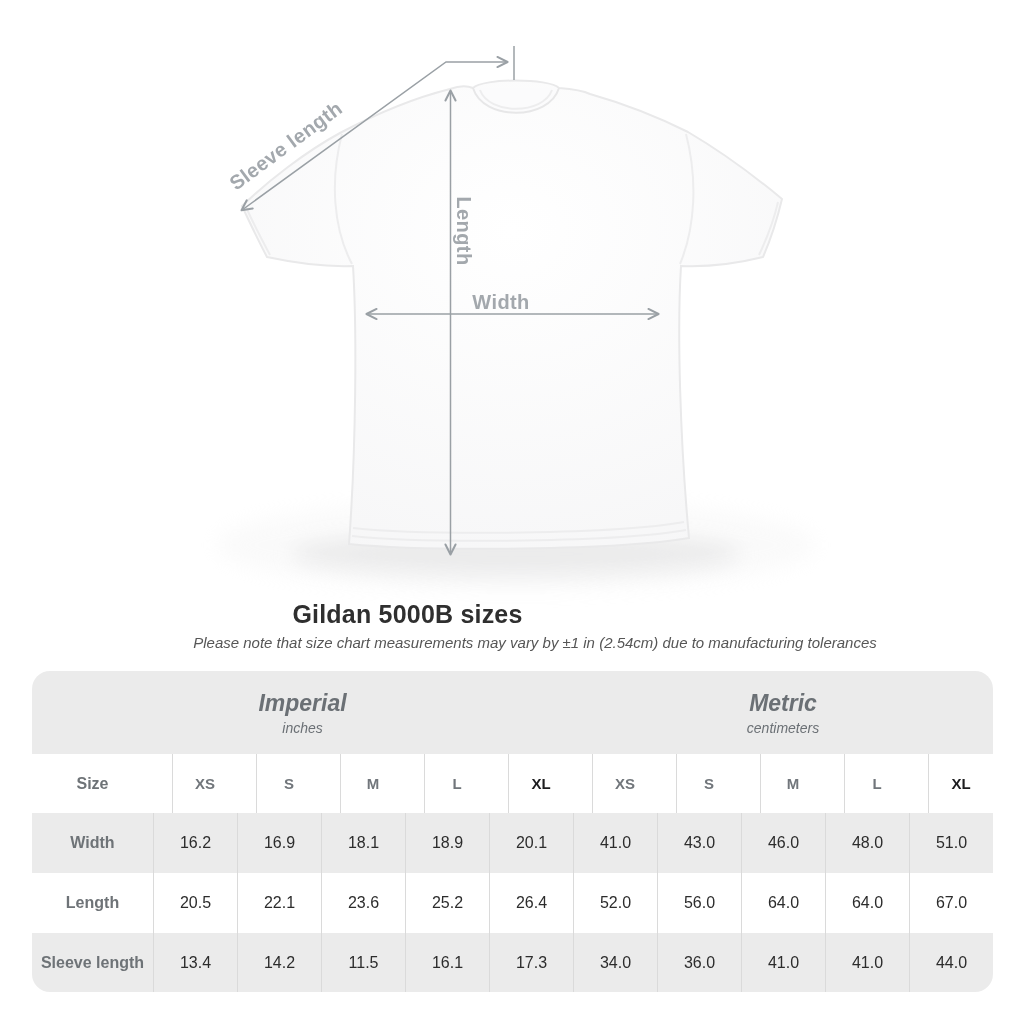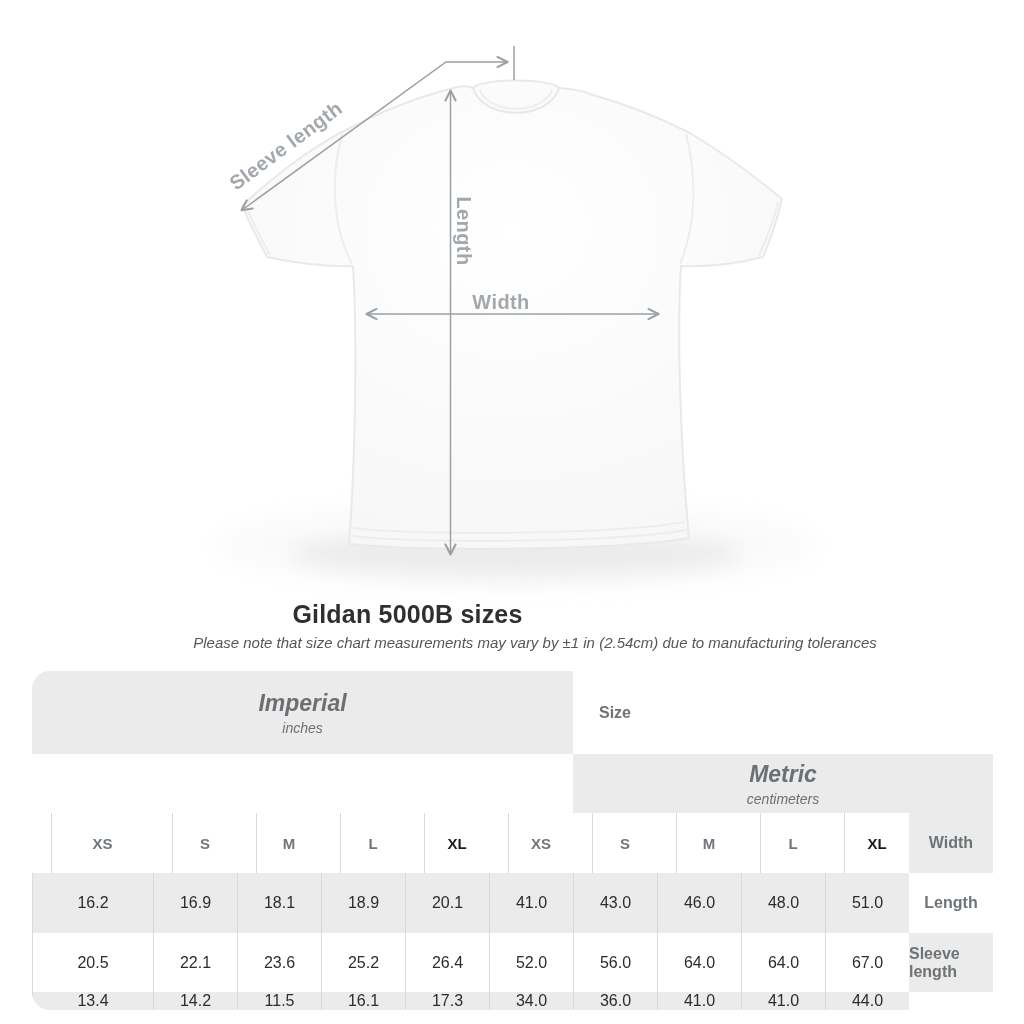--- a/index.html
+++ b/index.html
@@ -113,26 +113,26 @@
 
   <div class="chart-title">Gildan 5000B sizes</div>
   <div class="chart-subtitle">Please note that size chart measurements may vary by ±1 in (2.54cm) due to manufacturing tolerances</div>
 
   <div class="size-table">
 
     <div class="cell unit-cell span6">
       <div class="unit-title">Imperial</div>
       <div class="unit-sub">inches</div>
     </div>
-    <div class="cell row-white head-cell">Size</div>
-
     <div class="cell unit-cell span5">
       <div class="unit-title">Metric</div>
       <div class="unit-sub">centimeters</div>
     </div>
+
+    <div class="cell row-white head-cell">Size</div>
     <div class="cell row-white size-cell vsep">XS</div>
     <div class="cell row-white size-cell vsep">S</div>
     <div class="cell row-white size-cell vsep">M</div>
     <div class="cell row-white size-cell vsep">L</div>
     <div class="cell row-white size-cell vsep hl">XL</div>
     <div class="cell row-white size-cell vsep">XS</div>
     <div class="cell row-white size-cell vsep">S</div>
     <div class="cell row-white size-cell vsep">M</div>
     <div class="cell row-white size-cell vsep">L</div>
     <div class="cell row-white size-cell vsep hl">XL</div>

